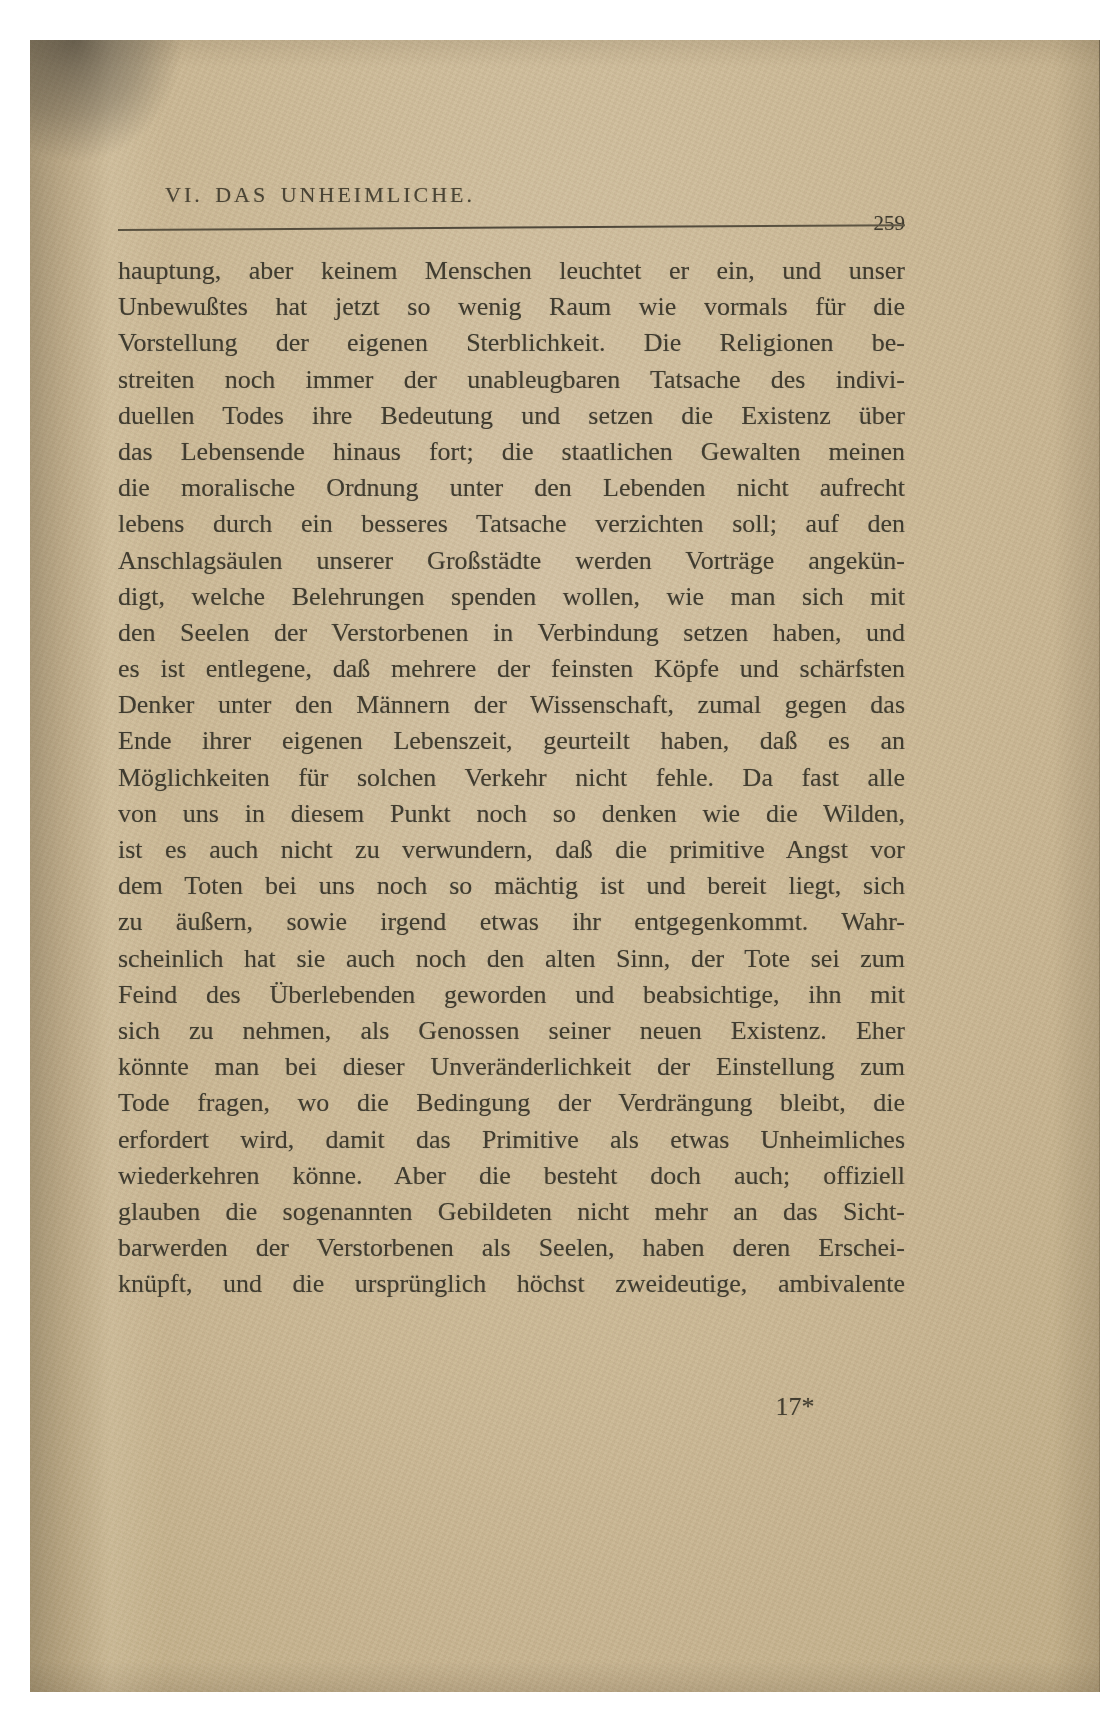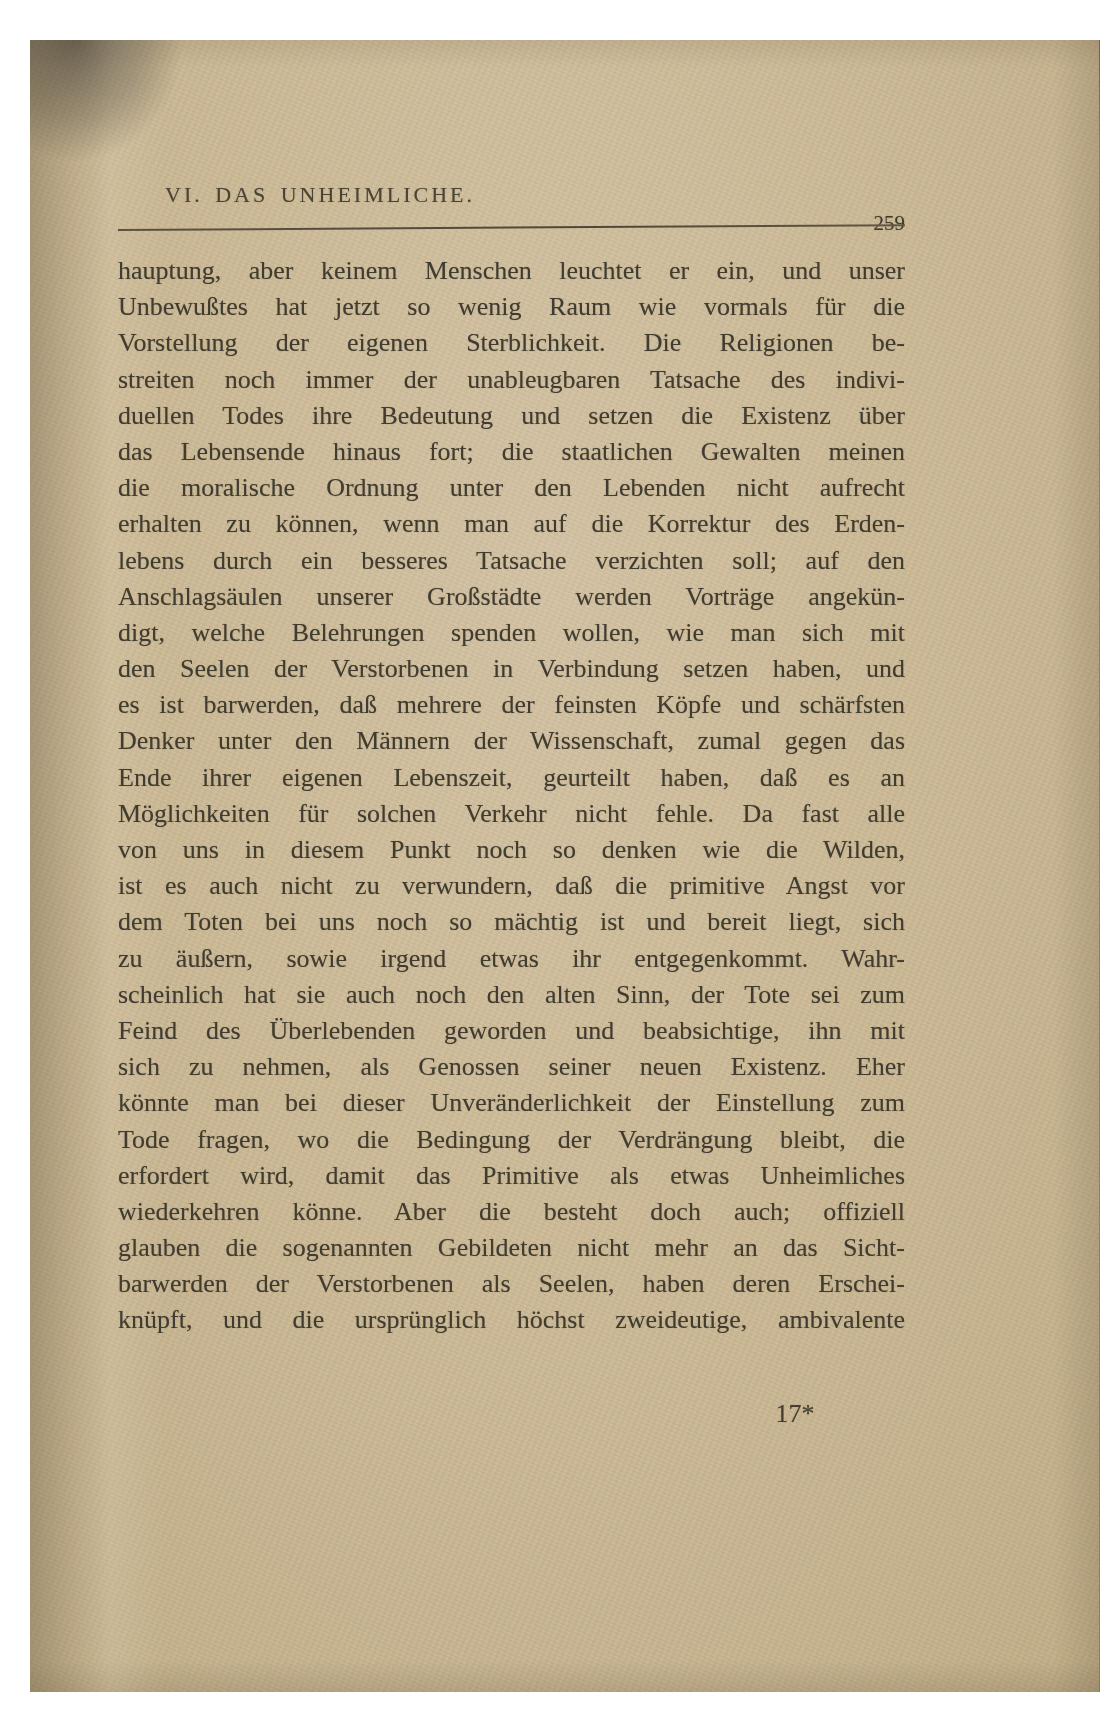--- a/index.html
+++ b/index.html
@@ -103,45 +103,43 @@
   }
   .sig {
     position: absolute;
     left: 700px;
     top: 1352px;
     width: 130px;
     text-align: center;
     font-size: 26px;
     color: #433e31;
     text-shadow: 0 0 1px rgba(64,60,48,0.38);
-    margin-top: 7px;
   }
 </style>
 </head>
 <body>
 
 <div class="scan">
   <div class="page">
     <div class="running-head">VI. DAS UNHEIMLICHE.</div>
     <div class="page-number">259</div>
     <div class="rule"></div>
     <div class="textblock">
       <div class="line">hauptung, aber keinem Menschen leuchtet er ein, und unser</div>
         <div class="line">Unbewußtes hat jetzt so wenig Raum wie vormals für die</div>
         <div class="line">Vorstellung der eigenen Sterblichkeit. Die Religionen be-</div>
         <div class="line">streiten noch immer der unableugbaren Tatsache des indivi-</div>
         <div class="line">duellen Todes ihre Bedeutung und setzen die Existenz über</div>
         <div class="line">das Lebensende hinaus fort; die staatlichen Gewalten meinen</div>
         <div class="line">die moralische Ordnung unter den Lebenden nicht aufrecht</div>
-        <div class="line">erhalten zu können, wenn man auf die Korrektur des Erden-</div>
         <div class="line">lebens durch ein besseres Tatsache verzichten soll; auf den</div>
         <div class="line">Anschlagsäulen unserer Großstädte werden Vorträge angekün-</div>
         <div class="line">digt, welche Belehrungen spenden wollen, wie man sich mit</div>
         <div class="line">den Seelen der Verstorbenen in Verbindung setzen haben, und</div>
-        <div class="line">es ist barwerden, daß mehrere der feinsten Köpfe und schärfsten</div>
+        <div class="line">es ist entlegene, daß mehrere der feinsten Köpfe und schärfsten</div>
         <div class="line">Denker unter den Männern der Wissenschaft, zumal gegen das</div>
         <div class="line">Ende ihrer eigenen Lebenszeit, geurteilt haben, daß es an</div>
         <div class="line">Möglichkeiten für solchen Verkehr nicht fehle. Da fast alle</div>
         <div class="line">von uns in diesem Punkt noch so denken wie die Wilden,</div>
         <div class="line">ist es auch nicht zu verwundern, daß die primitive Angst vor</div>
         <div class="line">dem Toten bei uns noch so mächtig ist und bereit liegt, sich</div>
         <div class="line">zu äußern, sowie irgend etwas ihr entgegenkommt. Wahr-</div>
         <div class="line">scheinlich hat sie auch noch den alten Sinn, der Tote sei zum</div>
         <div class="line">Feind des Überlebenden geworden und beabsichtige, ihn mit</div>
         <div class="line">sich zu nehmen, als Genossen seiner neuen Existenz. Eher</div>

